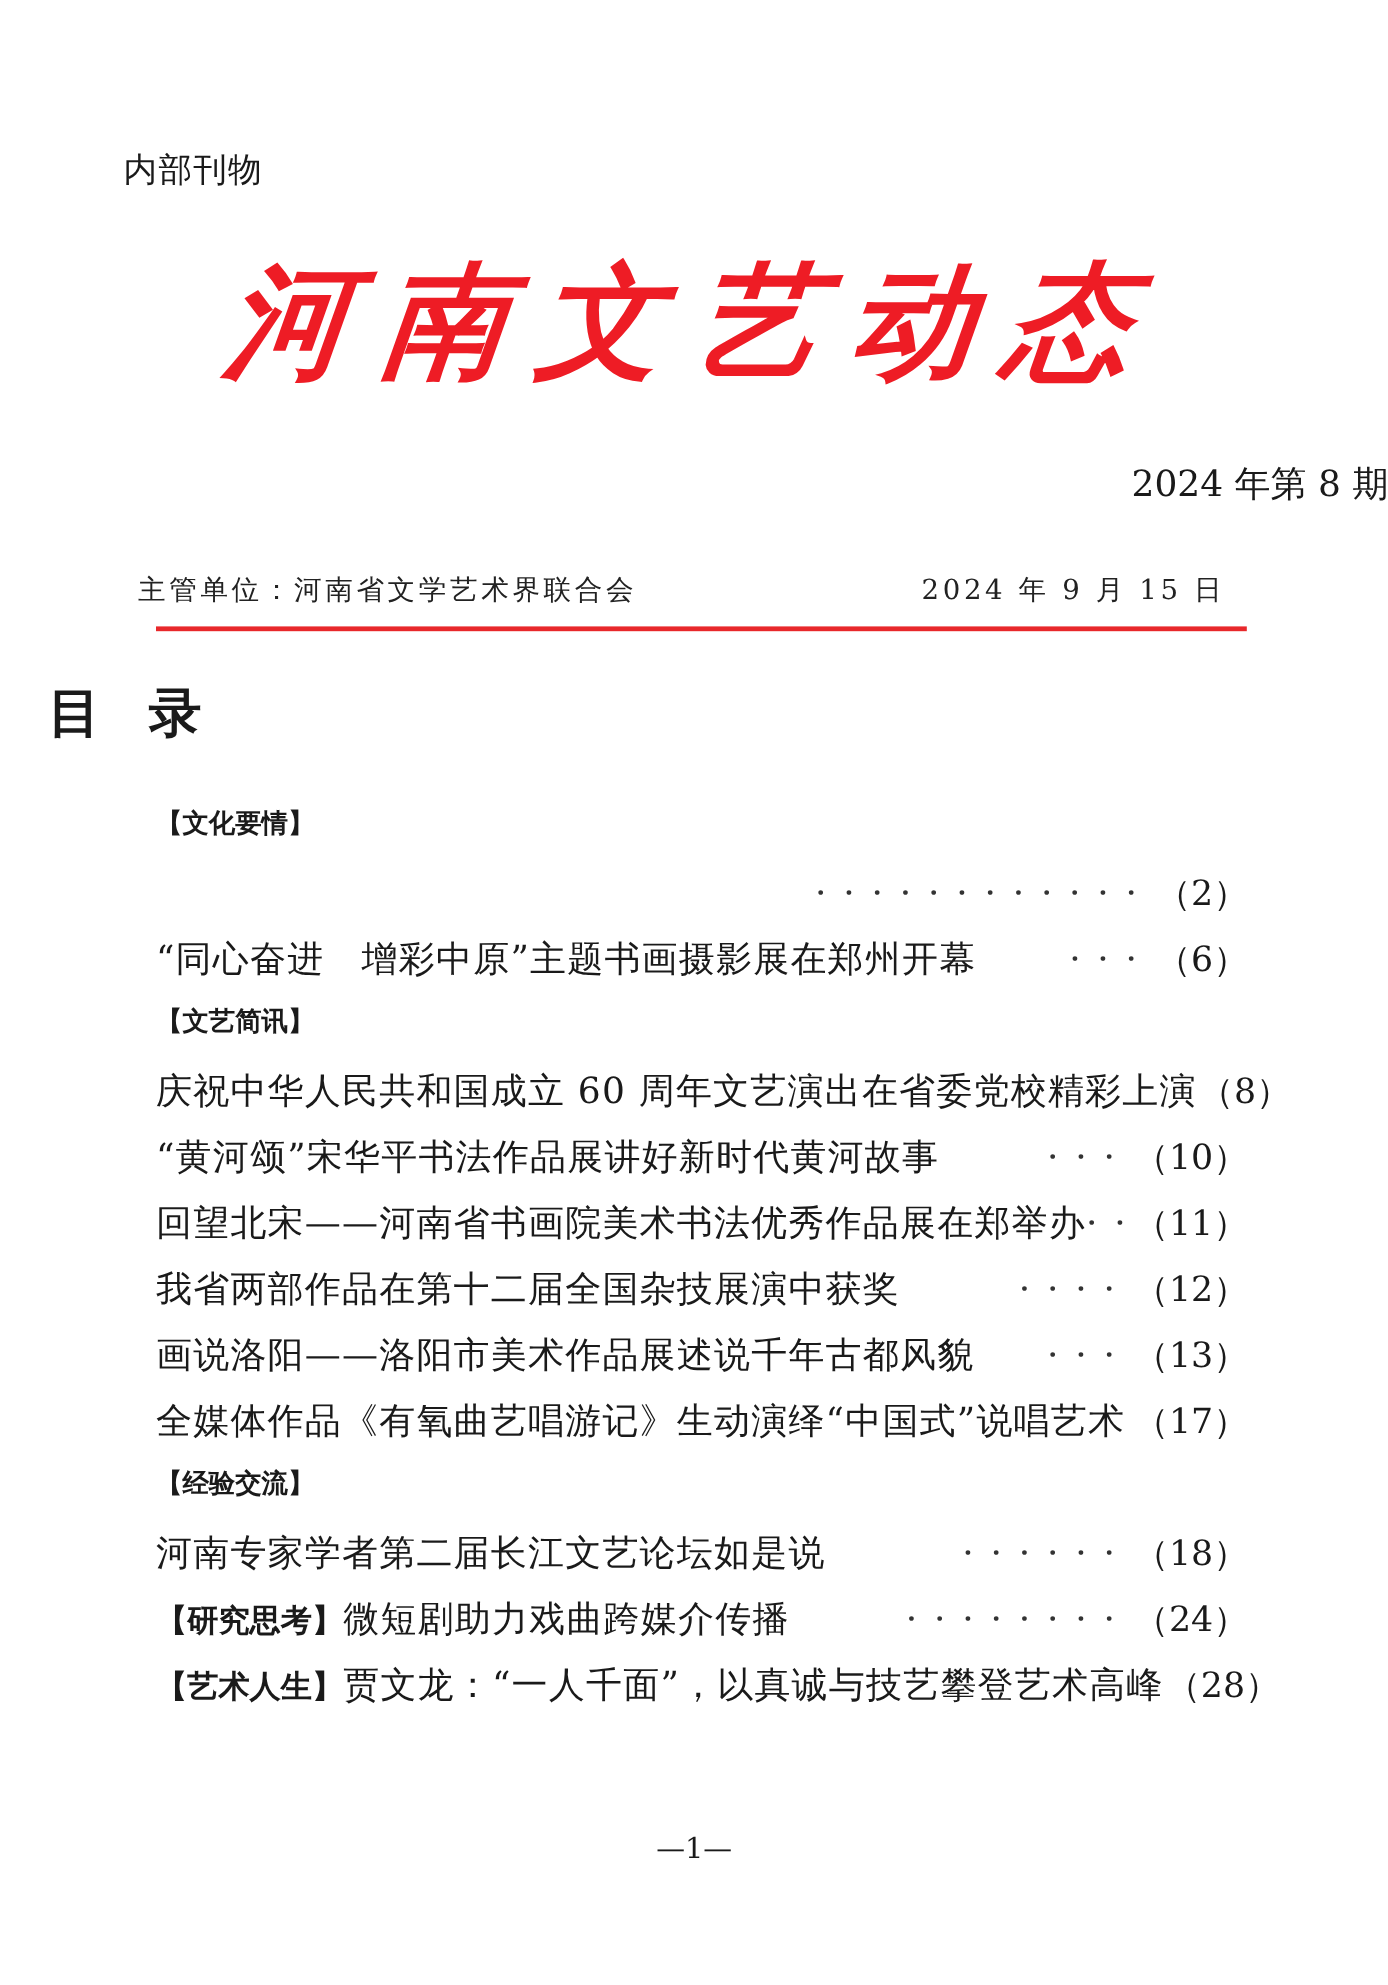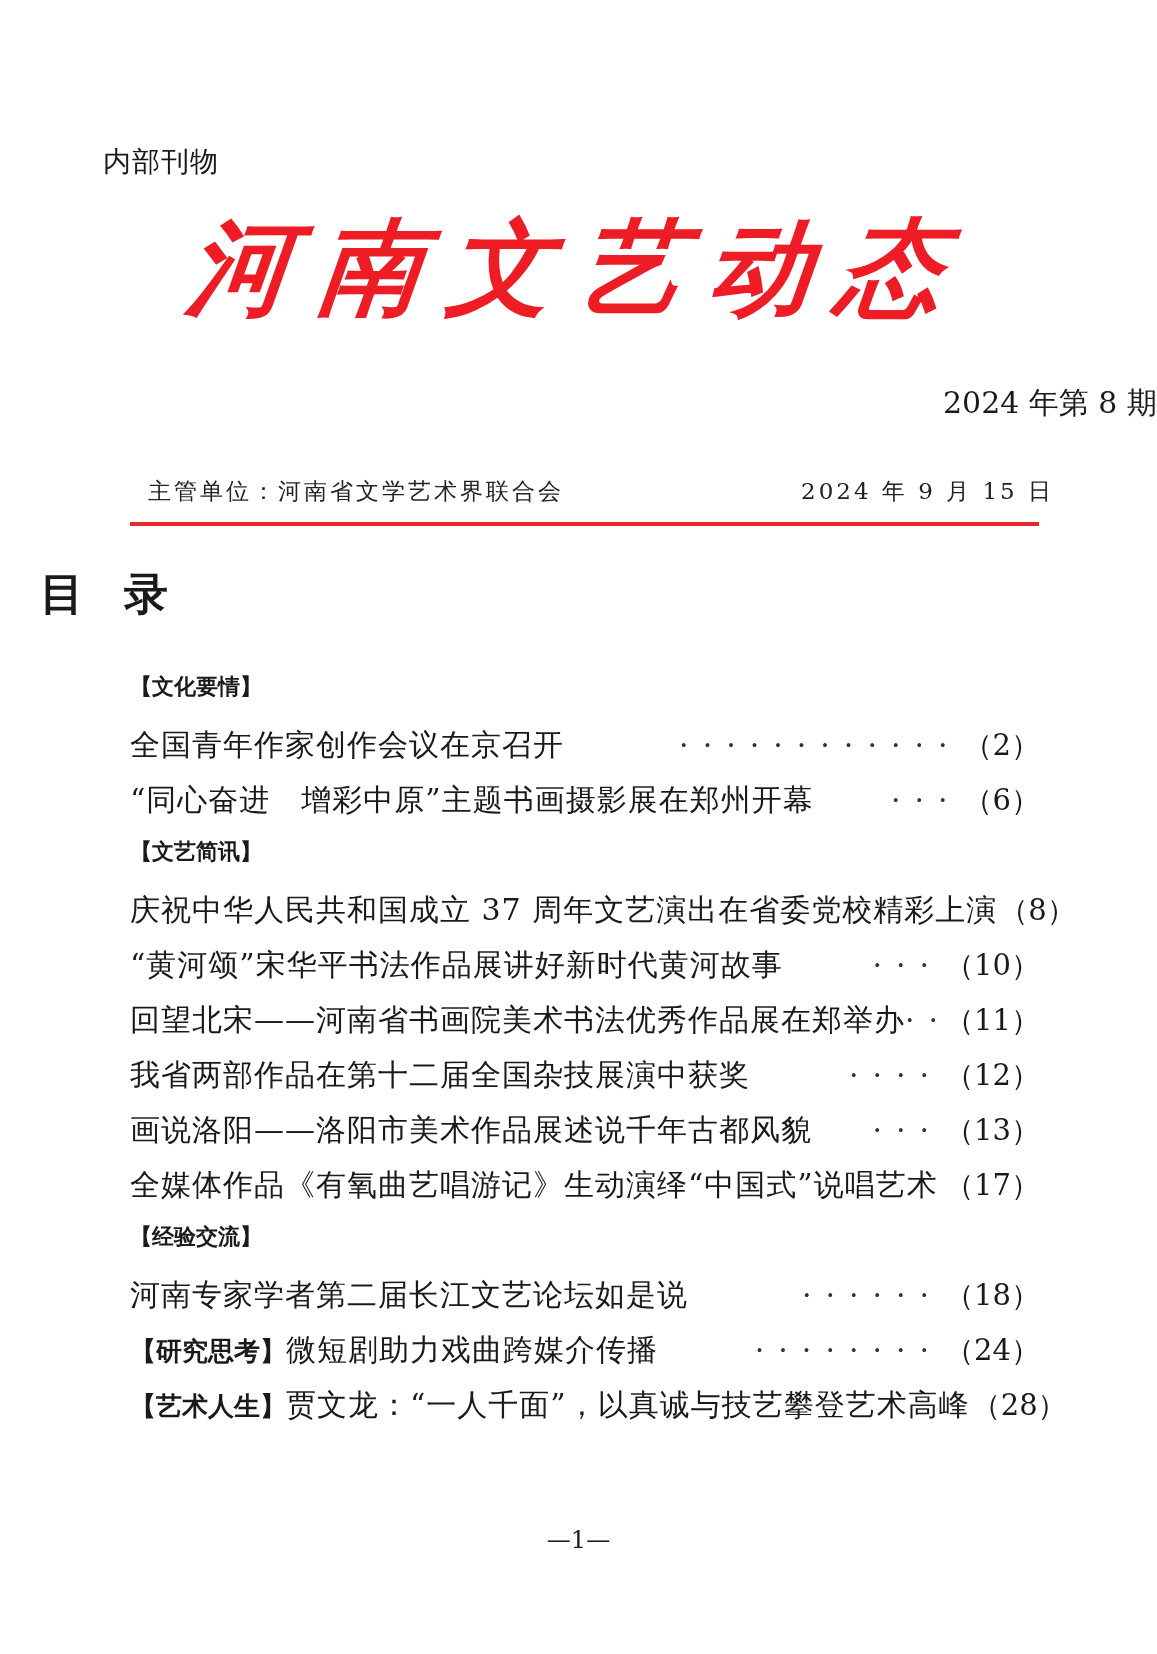--- a/index.html
+++ b/index.html
@@ -1,26 +1,26 @@
 <!DOCTYPE html>
 <html><head>
 <meta charset="utf-8">
 <style>
   html, body { margin: 0; padding: 0; background: #ffffff; }
   body { width: 1157px; height: 1654px; position: relative; overflow: hidden;
          font-family: "DejaVu Serif", "Liberation Serif", serif; color: #1a1a1a; }
   .abs { position: absolute; }
   .internal { left: 103px; top: 123px; font-family: "DejaVu Sans", "Liberation Sans", sans-serif;
-              font-size: 28px; letter-spacing: 1px; color: #1a1a1a; margin-top: 20px; }
+              font-size: 28px; letter-spacing: 1px; color: #1a1a1a; }
   .masthead { left: 0; width: 1157px; top: 198px; text-align: center;
               font-family: "DejaVu Serif", "Liberation Serif", serif; font-weight: bold;
               font-size: 104px; color: #ee1c25; letter-spacing: 26px; font-style: italic;
               transform: skewX(-6deg); line-height: 140px; }
   .issue { left: 0; width: 1157px; top: 383px; text-align: right; font-size: 30px; }
-  .pub-row { left: 148px; width: 906px; top: 476px; display: flex; justify-content: space-between;
+  .pub-row { left: 115px; width: 906px; top: 476px; display: flex; justify-content: space-between;
              font-size: 23px; letter-spacing: 3px; color: #222; }
   .rule { left: 130px; width: 909px; top: 522px; height: 4px; background: #e8282b; }
   .toc-title { left: 0; width: 1157px; top: 565px; text-align: left; font-size: 44px; font-weight: bold;
                letter-spacing: 40px; text-indent: 40px; }
   .toc { left: 130px; width: 910px; top: 662px; }
   .sec { font-family: "DejaVu Sans", "Liberation Sans", sans-serif; font-weight: bold; font-size: 22px;
          height: 55px; line-height: 50px; }
   .entry { display: flex; align-items: baseline; height: 55px; line-height: 55px; font-size: 30px;
            white-space: nowrap; }
   .entry .lead { font-family: "DejaVu Sans", "Liberation Sans", sans-serif; font-weight: bold; font-size: 26px; }
@@ -40,33 +40,32 @@
   <span>主管单位：河南省文学艺术界联合会</span>
   <span>2024 年 9 月 15 日</span>
 </div>
 <div class="abs rule"></div>
 
 <div class="abs toc-title">目录</div>
 
 <div class="abs toc">
   <div class="sec">【文化要情】</div>
   <div class="entry">
-    <span class="title">全国青年作家创作会议在京召开</span>
     <span class="dots">············</span>
     <span class="page">（2）</span>
   </div>
   <div class="entry">
     <span class="title">“同心奋进　增彩中原”主题书画摄影展在郑州开幕</span>
     <span class="dots">···</span>
     <span class="page">（6）</span>
   </div>
 
   <div class="sec">【文艺简讯】</div>
   <div class="entry">
-    <span class="title">庆祝中华人民共和国成立 37 周年文艺演出在省委党校精彩上演</span>
+    <span class="title">庆祝中华人民共和国成立 60 周年文艺演出在省委党校精彩上演</span>
     <span class="dots"></span>
     <span class="page">（8）</span>
   </div>
   <div class="entry">
     <span class="title">“黄河颂”宋华平书法作品展讲好新时代黄河故事</span>
     <span class="dots">···</span>
     <span class="page">（10）</span>
   </div>
   <div class="entry">
     <span class="title">回望北宋——河南省书画院美术书法优秀作品展在郑举办</span>

